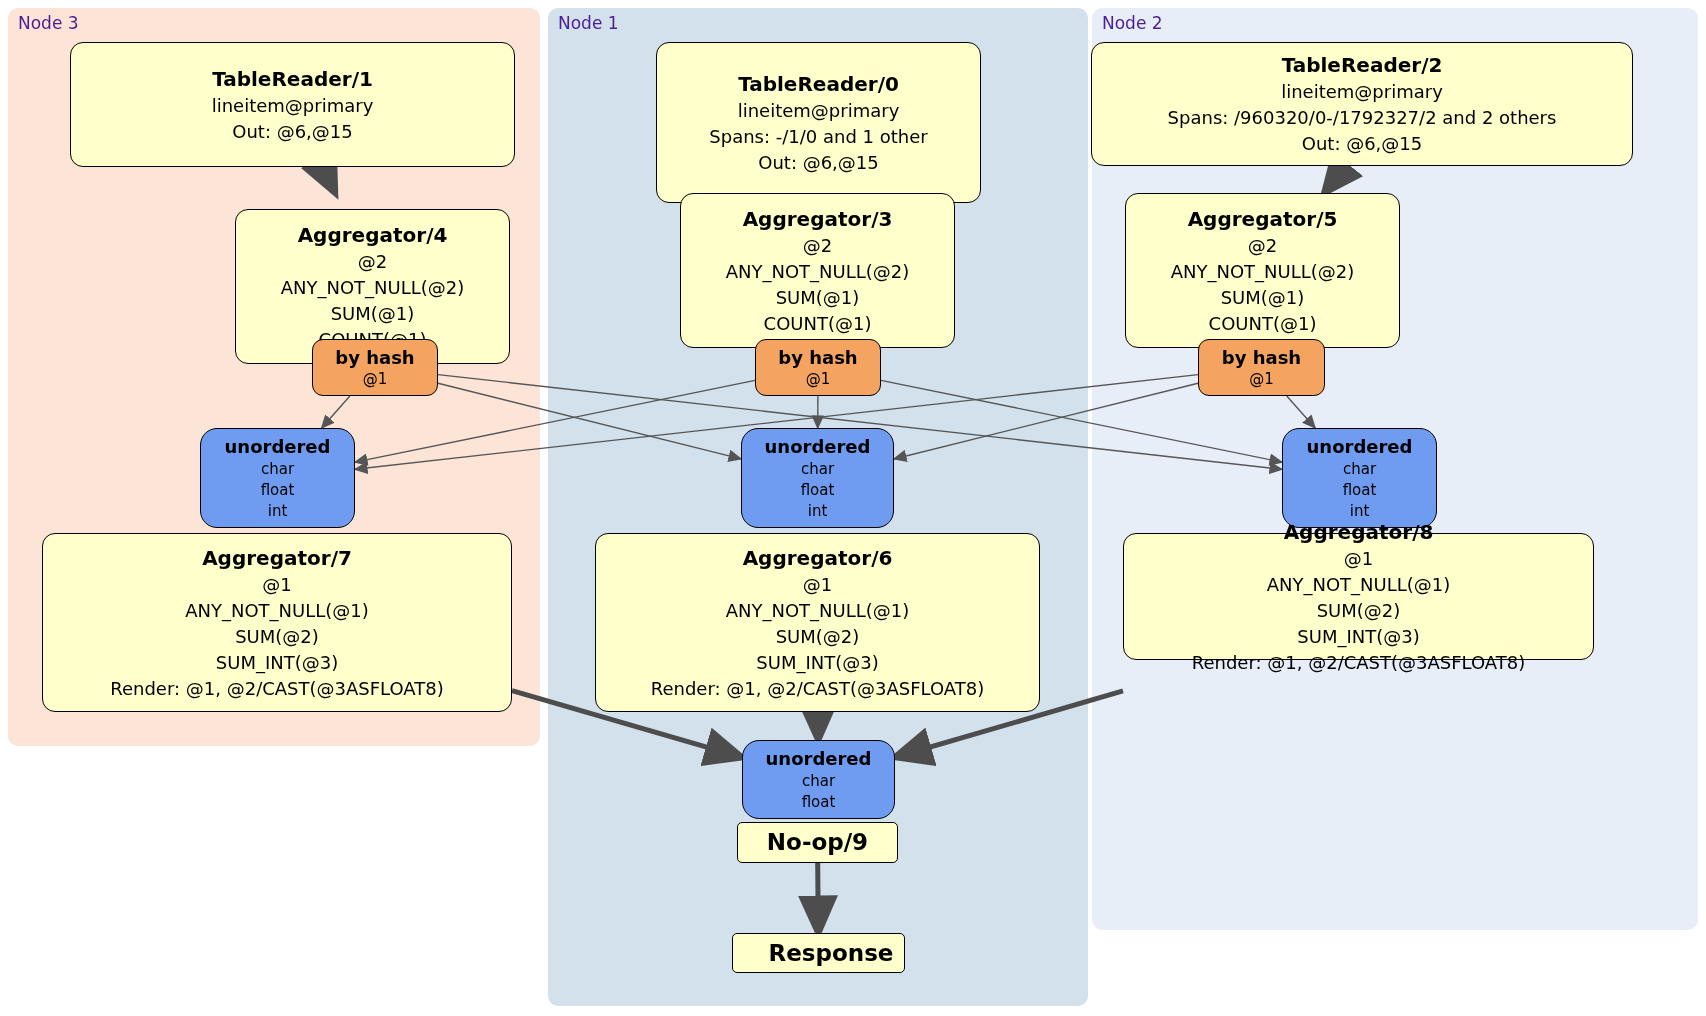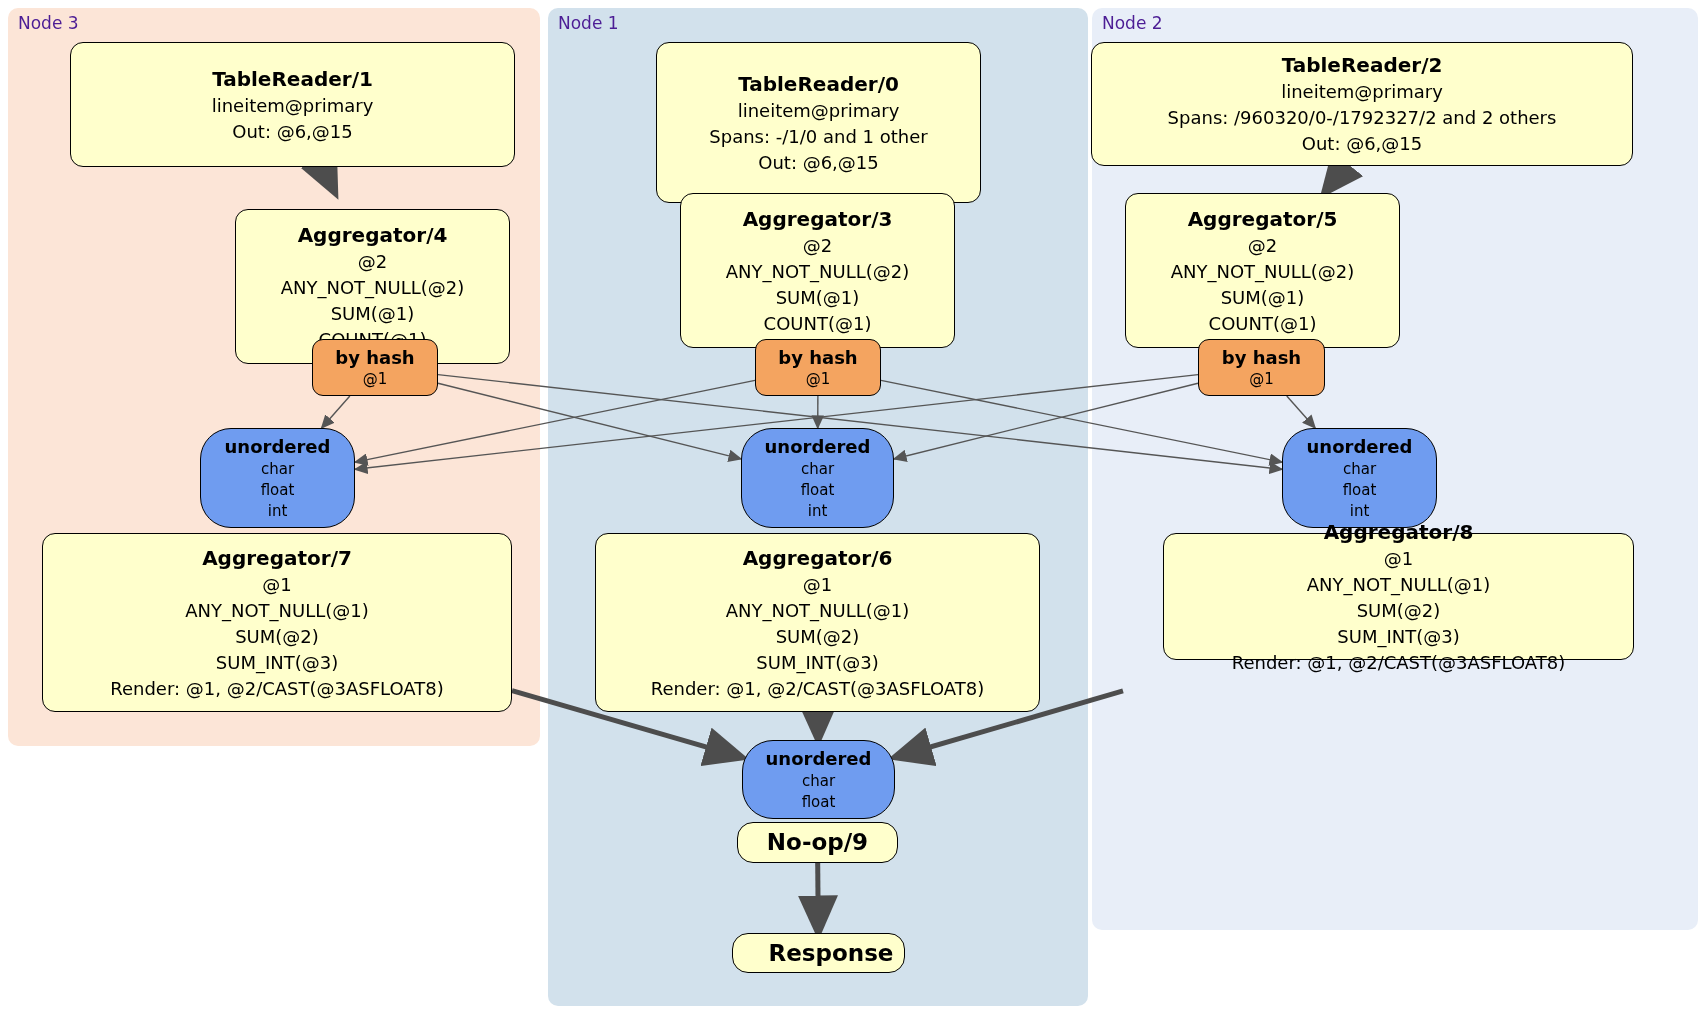--- a/index.html
+++ b/index.html
@@ -17,24 +17,24 @@
     background:#FFFFCC;border:1.6px solid #000;
     display:flex;flex-direction:column;justify-content:center;align-items:center;
     text-align:center;
   }
   .proc{border-radius:13px;padding:3px 8px;}
   .proc .title{font-weight:bold;font-size:20px;line-height:28px;}
   .proc .line{font-size:18px;line-height:26px;white-space:nowrap;}
   .router{background:#F4A460;border-radius:11px;}
   .router .title{font-weight:bold;font-size:18px;line-height:23px;}
   .router .line{font-size:15px;line-height:20px;}
-  .sync{background:#6F9CF0;border-radius:31px;}
+  .sync{background:#6F9CF0;border-radius:17px;}
   .sync .title{font-weight:bold;font-size:18px;line-height:24px;}
   .sync .line{font-size:15px;line-height:21px;}
-  .small{border-radius:16px;}
+  .small{border-radius:5px;}
   .small .title{font-weight:bold;font-size:23px;line-height:27px;}
 </style>
 </head>
 <body>
 
 <div id="canvas">
   <svg id="edges" width="1706" height="1016">
     <defs>
       <marker id="ah-thick" markerWidth="9" markerHeight="8" refX="7.5" refY="4" orient="auto" markerUnits="userSpaceOnUse_override">
         <path d="M0,0 L9,4 L0,8 Z" fill="#4D4D4D"></path>
@@ -157,21 +157,21 @@
     <div class="box router" style="left: 1198px; top: 339px; width: 127px; height: 57px;">
       <div class="title">by hash</div>
       <div class="line">@1</div>
     </div>
     <div class="box sync" style="left: 1282px; top: 428px; width: 155px; height: 100px;">
       <div class="title">unordered</div>
       <div class="line">char</div>
       <div class="line">float</div>
       <div class="line">int</div>
     </div>
-    <div class="box proc" style="left: 1123px; top: 533px; width: 471px; height: 127px; margin-left: 40px;">
+    <div class="box proc" style="left: 1123px; top: 533px; width: 471px; height: 127px;">
       <div class="title">Aggregator/8</div>
       <div class="line">@1</div>
       <div class="line">ANY_NOT_NULL(@1)</div>
       <div class="line">SUM(@2)</div>
       <div class="line">SUM_INT(@3)</div>
       <div class="line">Render: @1, @2/CAST(@3ASFLOAT8)</div>
     </div>
   </div>
 
 </body></html>

